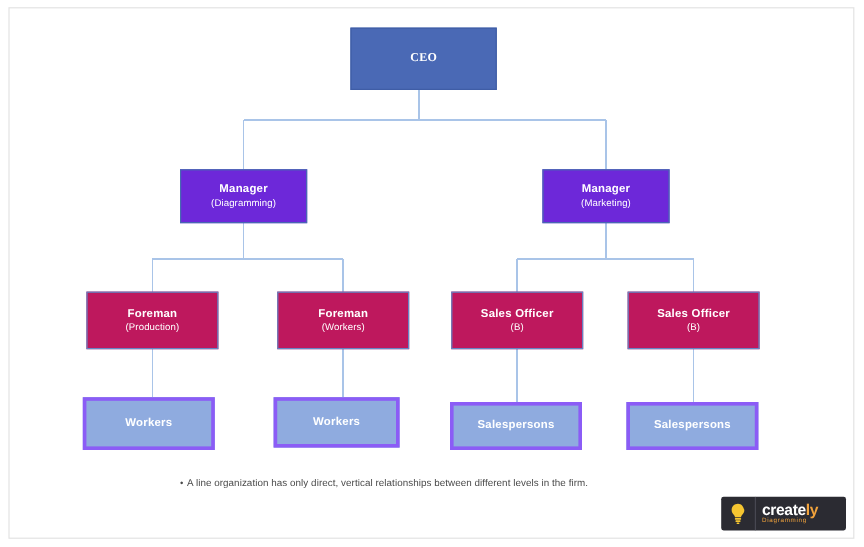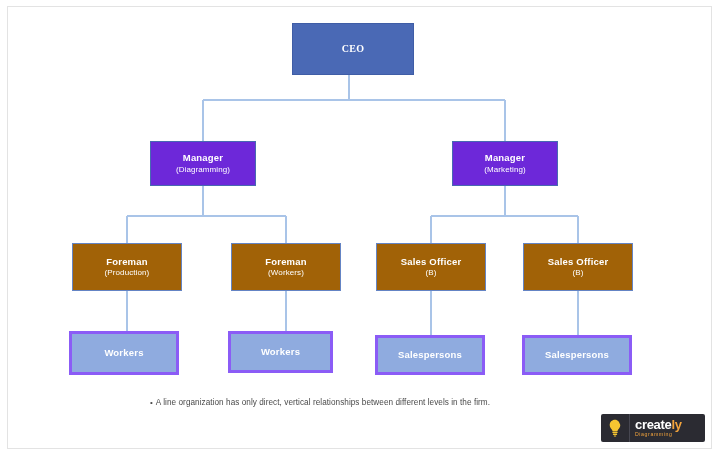--- a/index.html
+++ b/index.html
@@ -63,21 +63,21 @@
   .node.level-0 {
     background: #4a69b5;
     border: 1px solid #3f5da6;
   }
   .node.level-0 .title { font-size: 10px; }
   .node.level-1 {
     background: #6d28d9;
     border: 1px solid #4869b2;
   }
   .node.level-2 {
-    background: #a16207;
+    background: #be185d;
     border: 1px solid #6484c4;
   }
   .node.level-3 {
     background: #8fabdf;
     border: 3px solid #8b5cf6;
   }
   #footnote {
     position: absolute;
     left: 150px;
     top: 398px;

